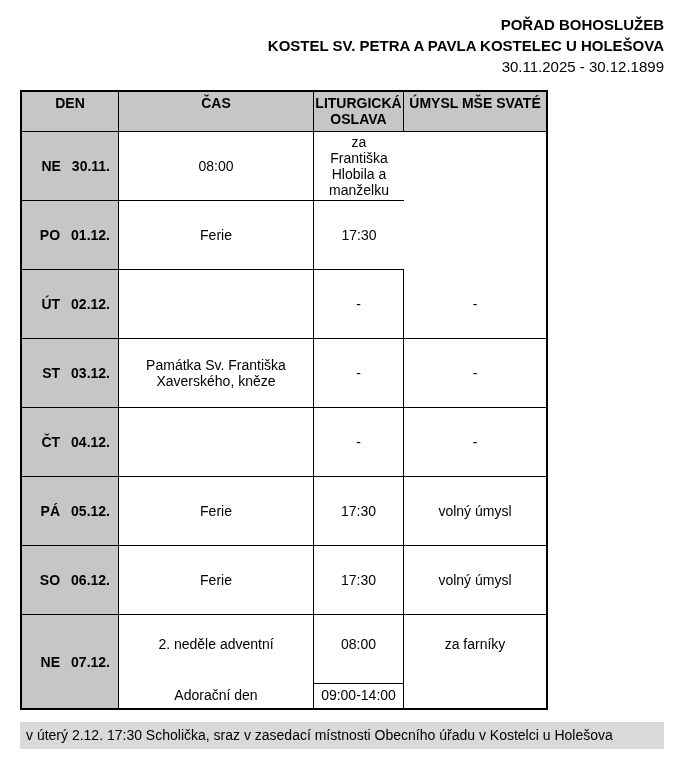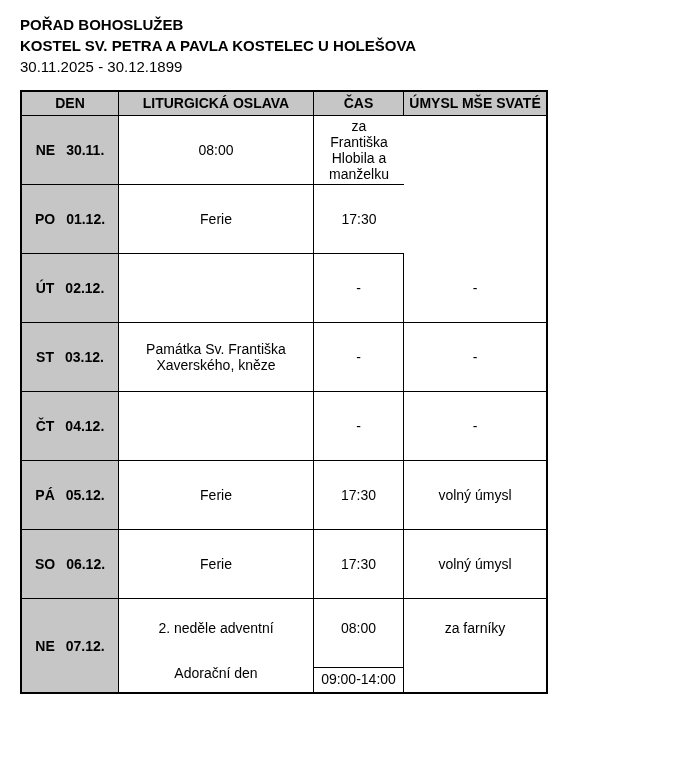--- a/index.html
+++ b/index.html
@@ -6,21 +6,21 @@
   html, body { background: #ffffff; }
   body {
     width: 684px;
     height: 768px;
     font-family: "Liberation Sans", sans-serif;
     color: #000;
     overflow: hidden;
   }
   .page { padding: 14px 20px 0 20px; }
 
-  .titles { text-align: left; margin-bottom: 13px; }
+  .titles { text-align: right; margin-bottom: 13px; }
   .title-main { font-weight: bold; font-size: 15px; line-height: 21px; }
   .title-date { font-size: 15px; line-height: 21px; }
 
   .schedule {
     width: 528px;
     border: 2px solid var(--border, #000);
   }
   .grid-row { display: grid; grid-template-columns: 97px 195px 90px 1fr; }
   .grid-row > div { border-right: 1px solid var(--border, #000); border-bottom: 1px solid var(--border, #000); }
   .grid-row > div:last-child { border-right: none; }
@@ -41,30 +41,30 @@
     text-align: center;
     font-size: 14px;
     padding: 0 8px;
   }
   .row { height: 69px; }
   .row.tall { height: 93px; }
 
   .den {
     background: var(--header_bg, #c6c6c6);
     font-weight: bold;
-    justify-content: center;
+    justify-content: flex-end;
     gap: 11px;
     padding-left: 8px;
   }
 
   .stack {
     flex-direction: column;
     justify-content: space-between;
     align-items: center;
-    padding: 21px 8px 11px 8px;
+    padding: 21px 8px 5px 8px;
   }
   .stack-cas {
     flex-direction: column;
     justify-content: space-between;
     align-items: stretch;
     padding: 21px 0 0 0;
   }
   .cas-top { text-align: center; }
   .cas-bottom {
     border-top: 1px solid var(--border, #000);
@@ -89,22 +89,22 @@
   <div class="titles">
     <div class="title-main">POŘAD BOHOSLUŽEB</div>
     <div class="title-main">KOSTEL SV. PETRA A PAVLA KOSTELEC U HOLEŠOVA</div>
     <div class="title-date">30.11.2025 - 30.12.1899</div>
   </div>
 
   <div class="schedule">
 
     <div class="grid-row">
       <div class="head">DEN</div>
+      <div class="head">ČAS</div>
       <div class="head">LITURGICKÁ OSLAVA</div>
-      <div class="head">ČAS</div>
       <div class="head">ÚMYSL MŠE SVATÉ</div>
     </div>
 
     <div class="grid-row row">
       <div class="cell den">
         <span>NE</span>
         <span>30.11.</span>
       </div>
       <div class="cell">08:00</div>
       <div class="cell">za Františka Hlobila a manželku</div>
@@ -182,14 +182,15 @@
         <span class="cas-top">08:00</span>
         <span class="cas-bottom">09:00-14:00</span>
       </div>
       <div class="cell stack">
         <span>za farníky</span>
       </div>
     </div>
 
   </div>
 
+  <div class="footer-note">v úterý 2.12. 17:30 Scholička, sraz v zasedací místnosti Obecního úřadu v Kostelci u Holešova</div>
 
 </div>
 
 </body></html>

